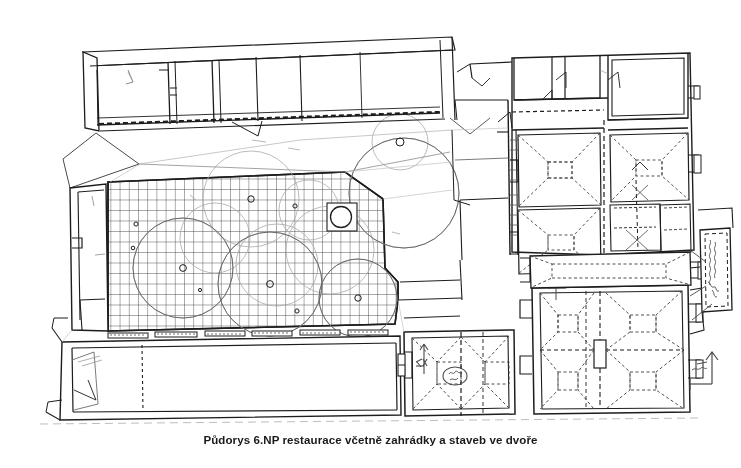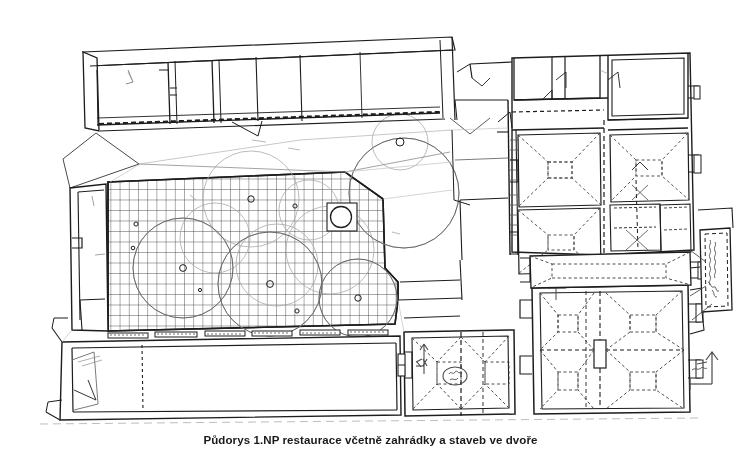--- a/index.html
+++ b/index.html
@@ -414,15 +414,15 @@
       <path d="M128,72 L132,80"></path>
       <path d="M392,232 L400,234"></path>
       <path d="M190,195 L196,200"></path>
       <path d="M252,140 L266,142"></path>
       <path d="M288,148 L300,150"></path>
       <path d="M600,70 L608,74"></path>
     </g>
 
   </svg>
 
-  <div class="caption">Půdorys 1.NP restaurace včetně zahrádky a staveb ve dvoře</div>
+  <div class="caption">Půdorys 6.NP restaurace včetně zahrádky a staveb ve dvoře</div>
 
 </div>
 
 </body></html>

